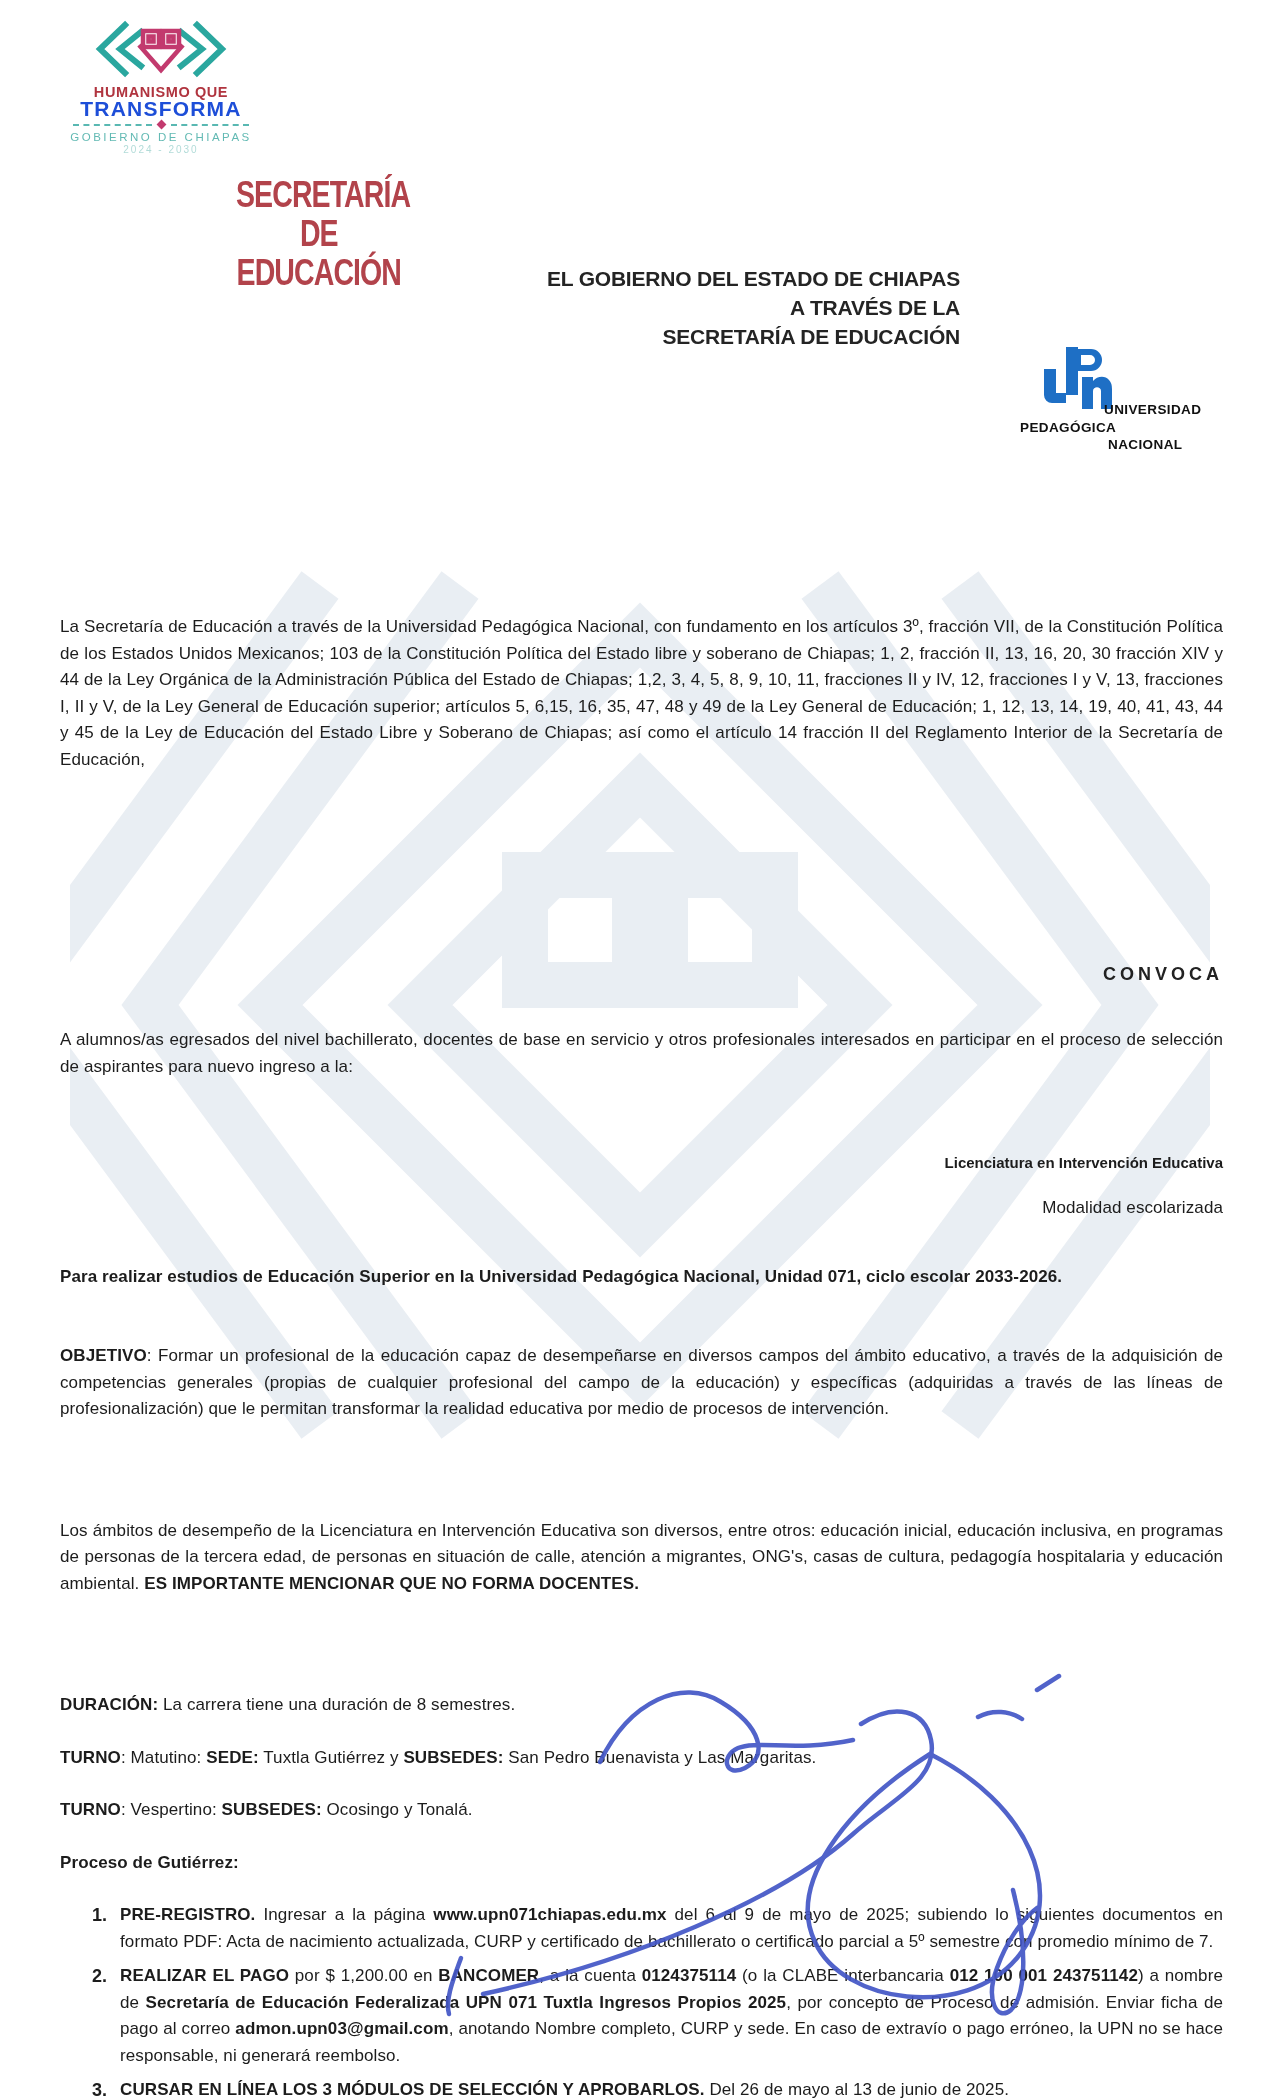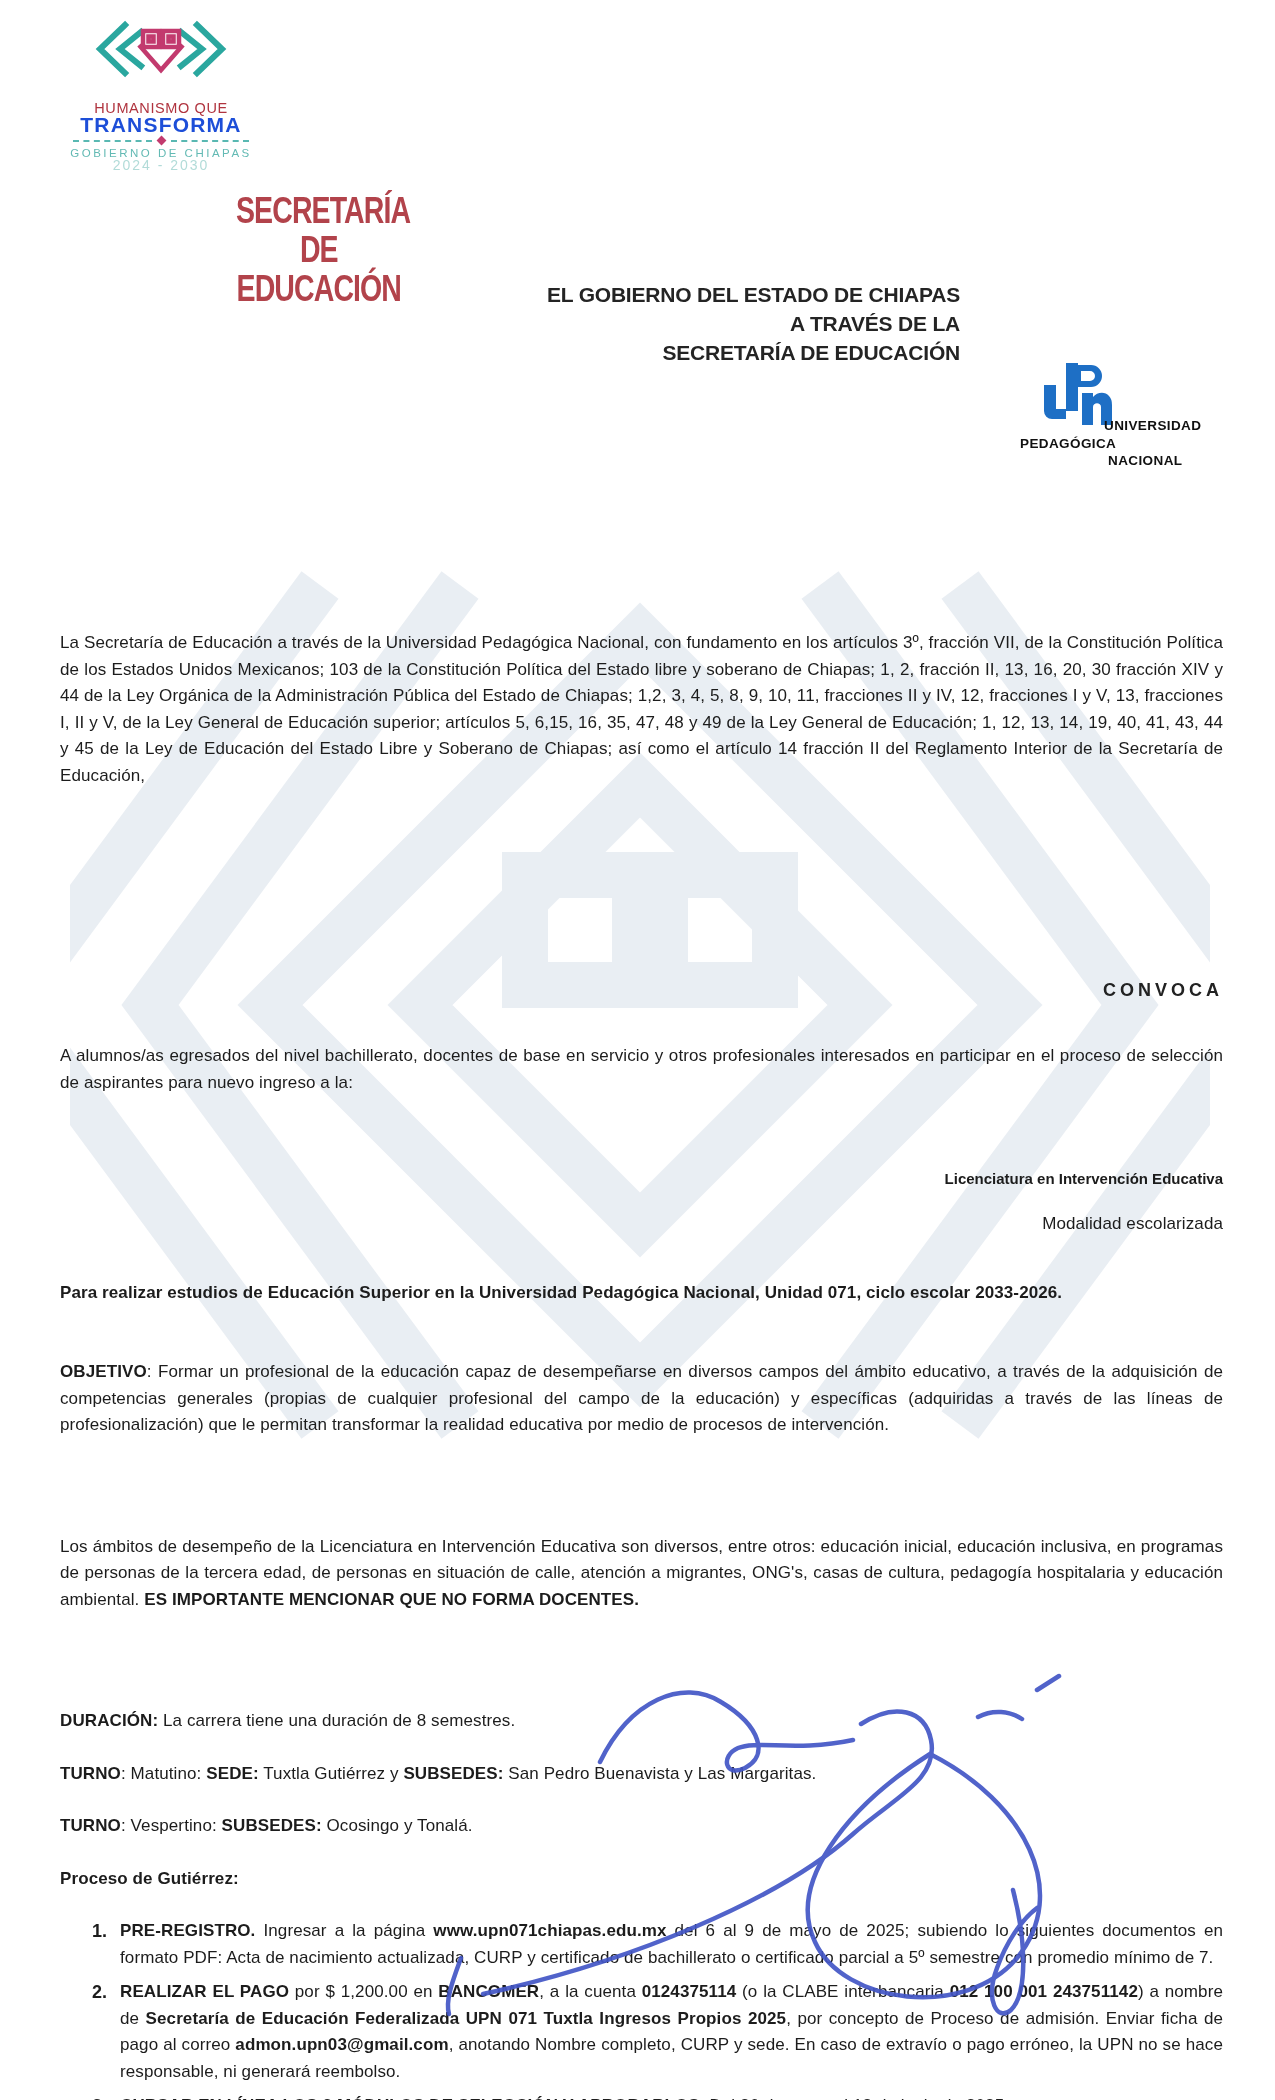--- a/index.html
+++ b/index.html
@@ -8,27 +8,27 @@
     font-family:"Liberation Sans","DejaVu Sans",sans-serif;
     color:#1c1c1c;overflow:hidden;margin:0 auto;
   }
   .b{font-weight:bold}
   .abs{position:absolute}
   .just{text-align:justify;text-justify:inter-word}
   .body-text{font-size:17px;line-height:26.5px;letter-spacing:.1px}
 
   
   .gov-logo{left:55px;top:20px;width:212px;text-align:center}
-  .gov-logo .l1{font-size:14.5px;font-weight:normal;color:#b0343f;letter-spacing:.6px;line-height:16px;margin-top:18px}
+  .gov-logo .l1{font-size:14.5px;font-weight:bold;color:#b0343f;letter-spacing:.6px;line-height:16px;margin-top:2px}
   .gov-logo .l2{font-size:21px;font-weight:bold;color:#1d4ed8;letter-spacing:1.2px;line-height:18px}
   .gov-divider{display:flex;align-items:center;justify-content:center;margin:3px 18px 2px 18px}
   .gov-divider .dash{flex:1;border-top:2px dashed #59b8b2;height:0}
   .gov-divider .diamond{width:7px;height:7px;background:#c23a6e;transform:rotate(45deg);margin:0 6px}
   .gov-logo .l3{font-size:11.5px;color:#63bab4;letter-spacing:2.5px;line-height:14px}
-  .gov-logo .l4{font-size:14px;color:#9fd3cf;letter-spacing:2px;line-height:11px;opacity:.8}
+  .gov-logo .l4{font-size:10px;color:#9fd3cf;letter-spacing:2px;line-height:11px;opacity:.8}
   .sec-logo{left:236px;top:40px;width:180px;color:#b2434b;font-weight:800;
     font-size:31px;line-height:33px;letter-spacing:-1px;transform:scale(.92,1.18);transform-origin:left top;text-align:center}
   .hdr-title{left:390px;top:30px;width:570px;text-align:right;font-weight:bold;
     font-size:21px;line-height:29px;color:#242424;letter-spacing:-.2px}
   .upn{left:1000px;top:24px;width:240px;height:112px}
   .upn .txt{position:absolute;font-weight:bold;color:#111;font-size:13.5px;letter-spacing:.4px;white-space:nowrap}
   .upn .t1{left:104px;top:57px}
   .upn .t2{left:20px;top:75px}
   .upn .t3{left:108px;top:92px}
 

